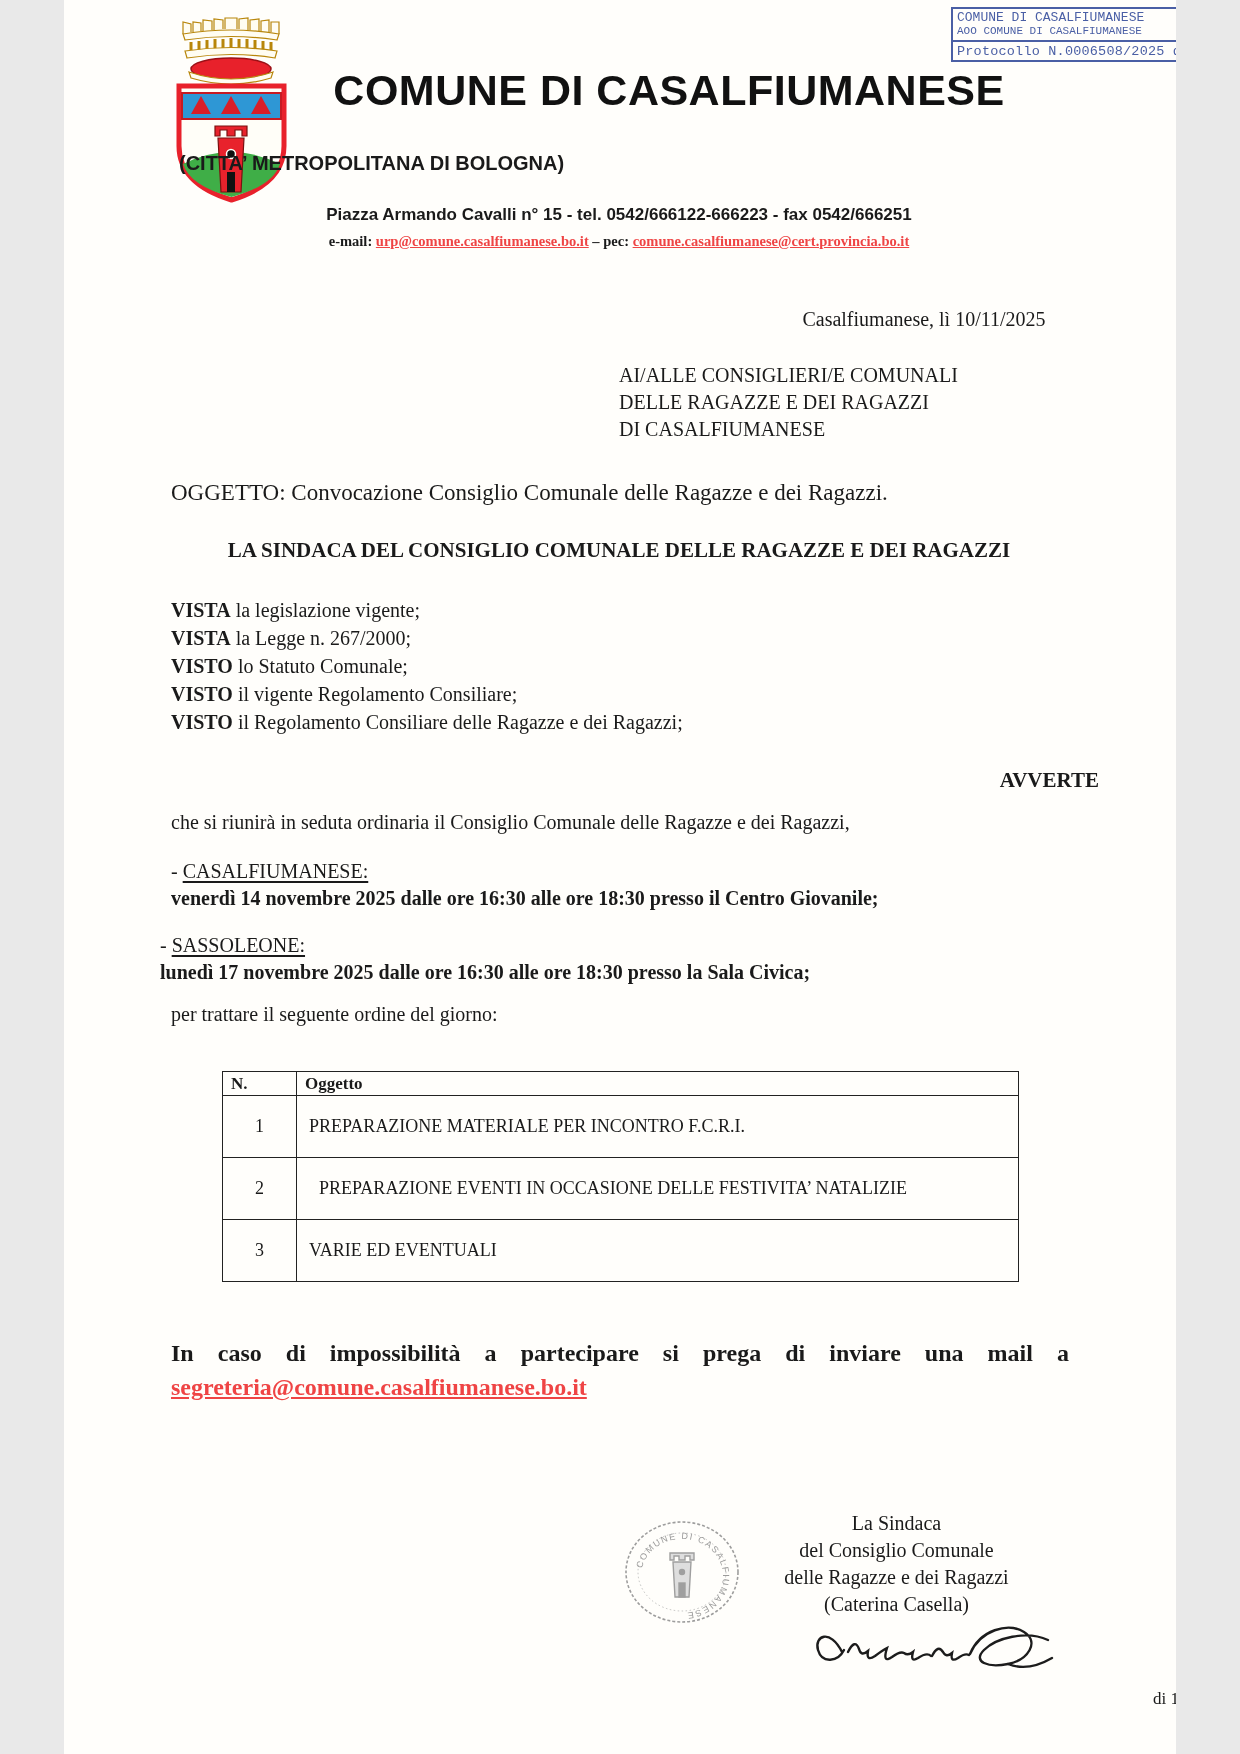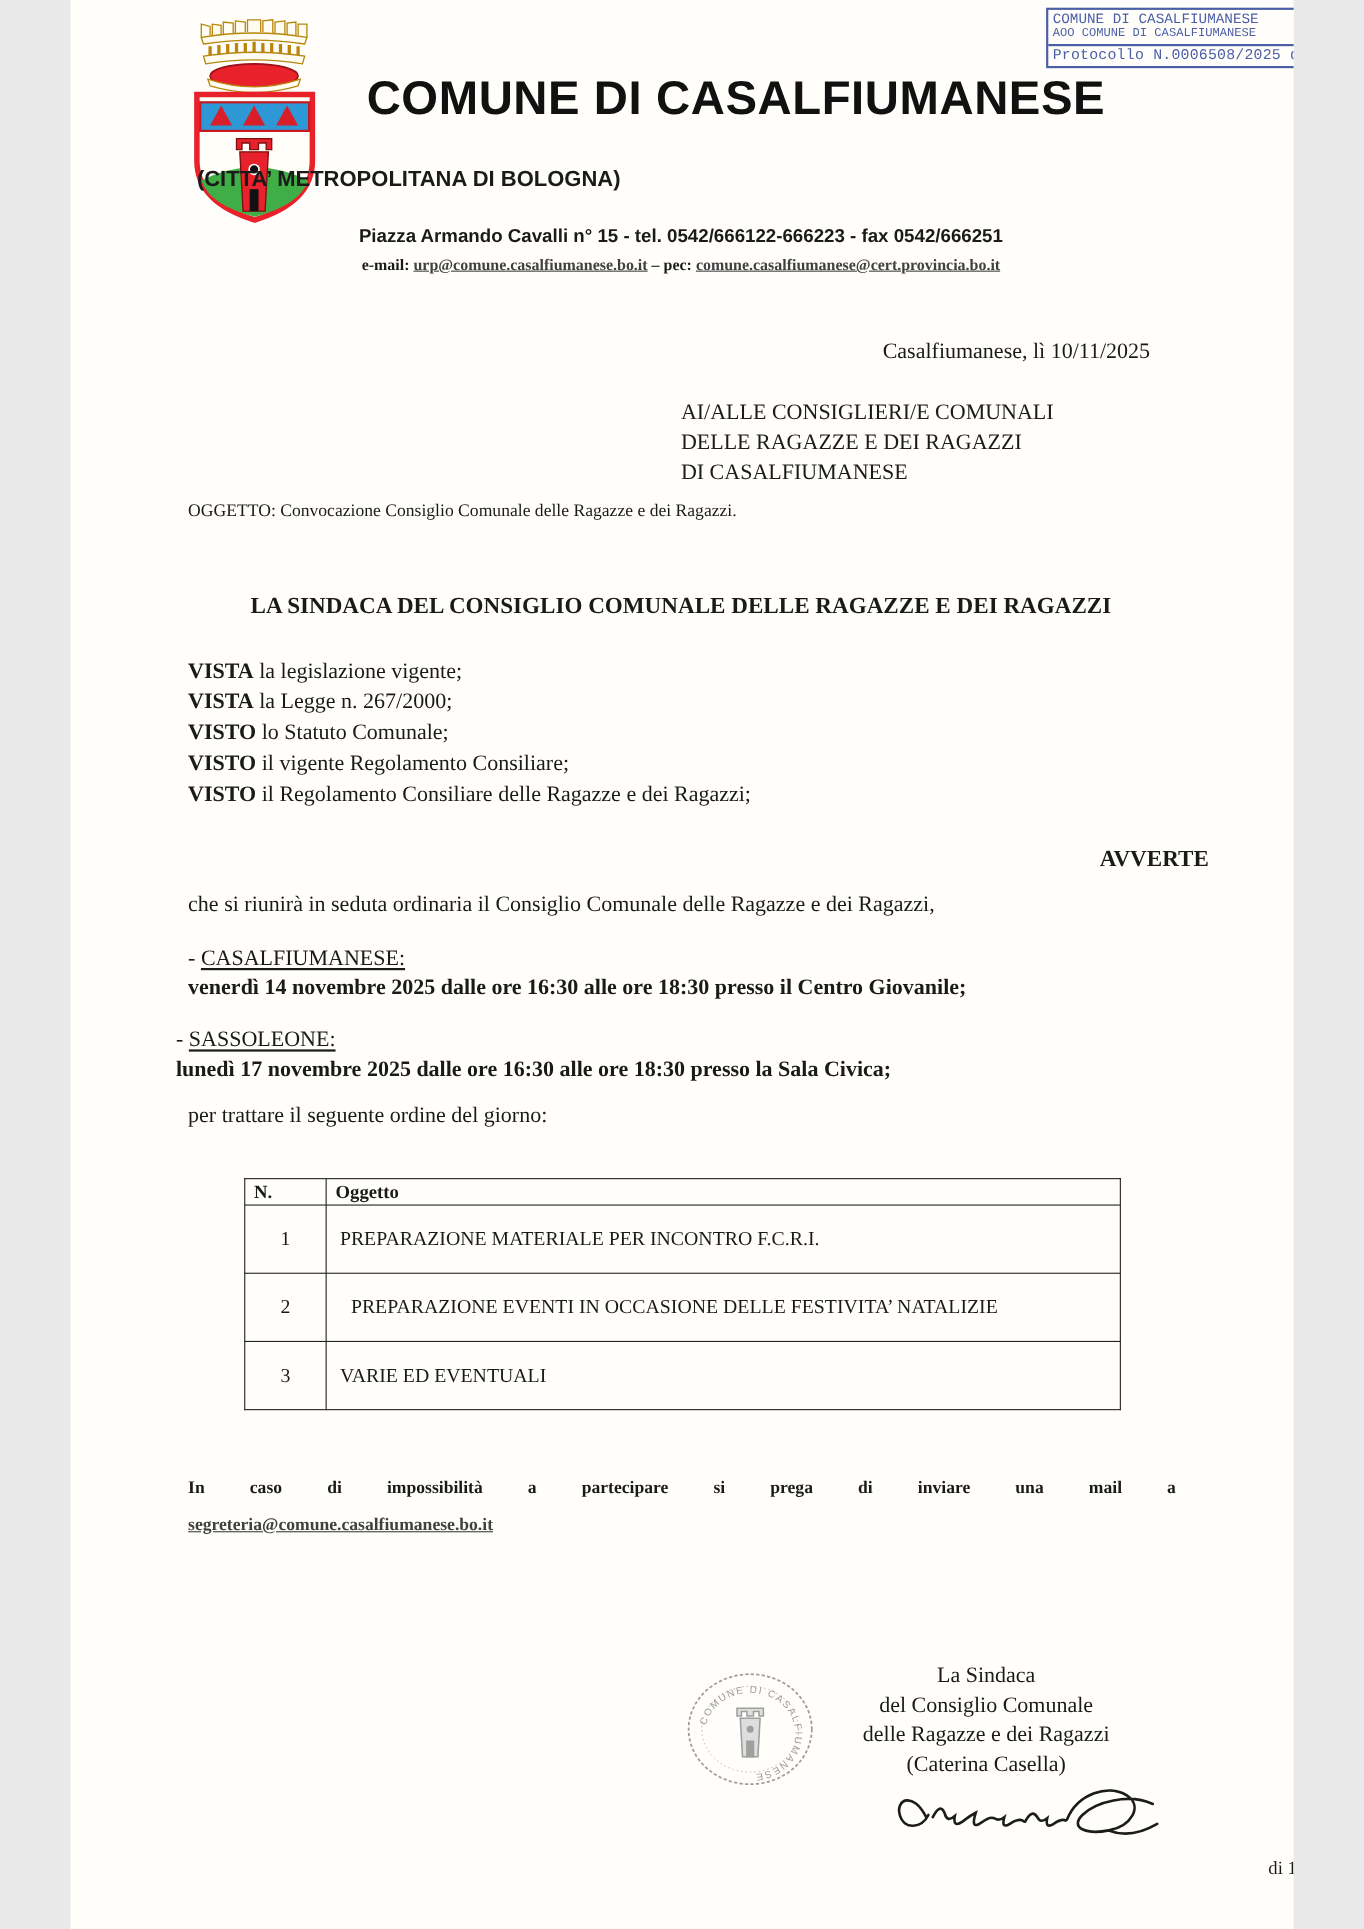--- a/index.html
+++ b/index.html
@@ -40,26 +40,26 @@
     font-family:"Liberation Sans", sans-serif; font-weight:bold; font-size:20px;
   }
   .header-address {
     position:absolute; left:115px; top:205px; width:880px; text-align:center;
     font-family:"Liberation Sans", sans-serif; font-weight:bold; font-size:17px;
   }
   .header-email {
     position:absolute; left:115px; top:233px; width:880px; text-align:center;
     font-size:14.5px; font-weight:bold;
   }
-  .header-email a, .closing a { color:#404040; text-decoration:underline; }
+  .header-email a, .closing a { color:#ef4444; text-decoration:underline; }
 
   
   .date-line { position:absolute; left:560px; top:308px; width:600px; text-align:center; font-size:20px; }
   .recipients { position:absolute; left:555px; top:362px; width:500px; font-size:20px; line-height:27px; }
-  .subject { position:absolute; left:107px; top:456px; font-size:16px; }
+  .subject { position:absolute; left:107px; top:480px; font-size:23px; }
   .main-heading {
     position:absolute; left:75px; top:538px; width:960px; text-align:center;
     font-size:21px; font-weight:bold;
   }
   .premises { position:absolute; left:107px; top:596px; font-size:20px; line-height:28px; }
   .announce { position:absolute; left:75px; top:768px; width:960px; text-align:right; font-size:21px; font-weight:bold; }
   .announce-par { position:absolute; left:107px; top:811px; font-size:20px; }
   .session-1 { position:absolute; left:107px; top:858px; }
   .session-2 { position:absolute; left:96px; top:932px; }
   .session .place-line { font-size:20px; font-weight:normal; line-height:27px; }
@@ -69,21 +69,21 @@
 
   
   .agenda { position:absolute; left:158px; top:1071px; width:797px; border-collapse:collapse; }
   .agenda th, .agenda td { border:1.5px solid #222; font-weight:normal; }
   .agenda th { height:24px; text-align:left; font-weight:bold; font-size:17px; padding:1px 8px; }
   .agenda td { height:62px; font-size:18px; padding:0 12px; }
   .agenda .num { width:74px; text-align:center; padding:0; }
   .agenda .indent { padding-left:22px; }
 
   
-  .closing { position:absolute; left:107px; top:1336px; width:898px; font-size:16px; font-weight:bold; line-height:34px; }
+  .closing { position:absolute; left:107px; top:1336px; width:898px; font-size:24px; font-weight:bold; line-height:34px; }
   .closing .just { text-align:justify; text-align-last:justify; display:block; }
 
   
   .sig-block { position:absolute; left:660px; top:1510px; width:345px; text-align:center; font-size:20px; line-height:27px; }
   .stamp { position:absolute; left:558px; top:1517px; width:120px; height:110px; opacity:0.85; }
   .signature-svg { position:absolute; left:748px; top:1600px; width:245px; height:82px; }
   .footer-page { position:absolute; left:1062px; top:1689px; width:80px; text-align:center; font-size:17px; }
 </style>
 </head>
 <body>

